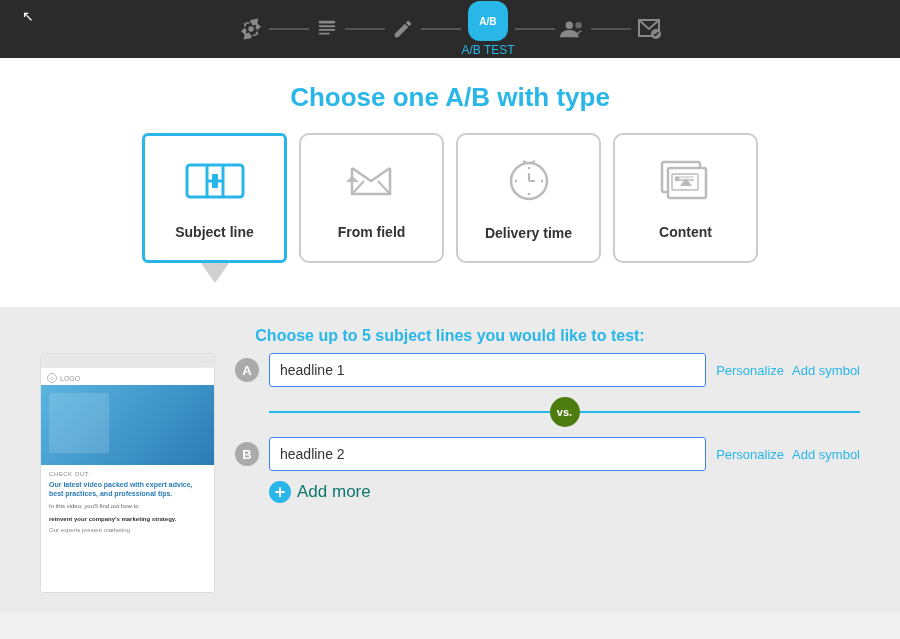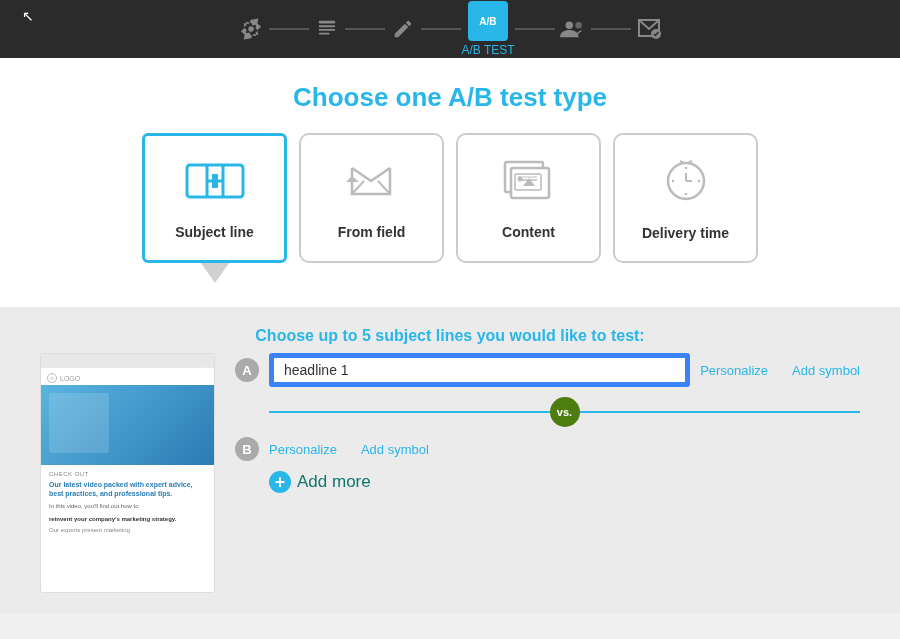--- a/index.html
+++ b/index.html
@@ -44,21 +44,21 @@
     }
     .nav-step-ab {
       display: flex;
       flex-direction: column;
       align-items: center;
     }
     .nav-step-ab .nav-icon {
       width: 40px;
       height: 40px;
       background: #29b6e8;
-      border-radius: 4px;
+      border-radius: 12px;
       color: white;
       font-size: 10px;
       font-weight: bold;
     }
     .nav-label {
       color: #29b6e8;
       font-size: 12px;
       margin-top: 2px;
     }
     .cursor {
@@ -276,30 +276,30 @@
       align-items: center;
       justify-content: center;
       color: white;
       font-size: 13px;
       font-weight: bold;
       flex-shrink: 0;
     }
     .ab-input {
       flex: 1;
       height: 34px;
-      border: 5px solid #3b82f6;
+      border: 1px solid #3b82f6;
       border-radius: 3px;
       padding: 0 10px;
       font-size: 14px;
       color: #333;
       outline: none;
     }
     .ab-actions {
       display: flex;
-      gap: 24px;
+      gap: 8px;
       flex-shrink: 0;
     }
     .ab-action-link {
       color: #29b6e8;
       font-size: 13px;
       cursor: pointer;
       text-decoration: none;
     }
 
     
@@ -422,21 +422,21 @@
         <path d="M2 2h20v16H2V2z" fill="none" stroke="#888" stroke-width="2"></path>
         <path d="M2 2l10 9 10-9" fill="none" stroke="#888" stroke-width="2"></path>
         <circle cx="19" cy="16" r="5" fill="#888"></circle>
         <path d="M17 16l1.5 1.5L21.5 14" fill="none" stroke="#2b2b2b" stroke-width="1.5"></path>
       </svg>
     </div>
   </div>
 </div>
 
 <div class="main-content">
-  <h1 class="page-title">Choose one A/B test type</h1>
+  <h1 class="page-title">Choose one A/B with type</h1>
 
   <div class="test-types">
 
     <div class="test-card selected">
       <div class="test-card-icon">
         <svg width="60" height="42" viewBox="0 0 60 42">
           <rect x="2" y="5" width="56" height="32" rx="3" fill="none" stroke="#29b6e8" stroke-width="3"></rect>
           <line x1="22" y1="5" x2="22" y2="37" stroke="#29b6e8" stroke-width="3"></line>
           <line x1="38" y1="5" x2="38" y2="37" stroke="#29b6e8" stroke-width="3"></line>
           <line x1="22" y1="21" x2="38" y2="21" stroke="#29b6e8" stroke-width="3"></line>
@@ -450,54 +450,54 @@
       <div class="test-card-icon">
         <svg width="55" height="42" viewBox="0 0 55 42">
           <path d="M27 21 L8 8 L27 21 L46 8 Z" fill="none" stroke="#bbb" stroke-width="2.5"></path>
           <path d="M8 8 L8 34 L46 34 L46 8" fill="none" stroke="#bbb" stroke-width="2.5"></path>
           <path d="M8 34 L20 21" fill="none" stroke="#bbb" stroke-width="2"></path>
           <path d="M46 34 L34 21" fill="none" stroke="#bbb" stroke-width="2"></path>
           <path d="M15 22 L2 22 L8 16 Z" fill="#bbb"></path>
         </svg>
       </div>
       <span class="test-card-label">From field</span>
-    </div>
-
-    <div class="test-card">
-      <div class="test-card-icon">
-        <svg width="55" height="42" viewBox="0 0 55 42">
-          <rect x="4" y="2" width="38" height="30" rx="2" fill="none" stroke="#bbb" stroke-width="2.5"></rect>
-          <rect x="10" y="8" width="38" height="30" rx="2" fill="white" stroke="#bbb" stroke-width="2.5"></rect>
-          <rect x="14" y="14" width="26" height="16" rx="1" fill="none" stroke="#bbb" stroke-width="1.5"></rect>
-          <line x1="17" y1="20" x2="36" y2="20" stroke="#bbb" stroke-width="1.5"></line>
-          <line x1="17" y1="17" x2="36" y2="17" stroke="#bbb" stroke-width="1"></line>
-          <path d="M22 26 L28 18 L34 26Z" fill="#bbb"></path>
-          <circle cx="19" cy="19" r="2.5" fill="#bbb"></circle>
-        </svg>
-      </div>
-      <span class="test-card-label">Content</span>
     </div>
 
     <div class="test-card">
       <div class="test-card-icon">
         <svg width="48" height="48" viewBox="0 0 48 48">
           <circle cx="24" cy="26" r="18" fill="none" stroke="#bbb" stroke-width="2.5"></circle>
           <line x1="24" y1="14" x2="24" y2="12" stroke="#bbb" stroke-width="2.5"></line>
           <line x1="24" y1="38" x2="24" y2="40" stroke="#bbb" stroke-width="2.5"></line>
           <line x1="12" y1="26" x2="10" y2="26" stroke="#bbb" stroke-width="2.5"></line>
           <line x1="36" y1="26" x2="38" y2="26" stroke="#bbb" stroke-width="2.5"></line>
           <line x1="24" y1="26" x2="24" y2="18" stroke="#bbb" stroke-width="2"></line>
           <line x1="24" y1="26" x2="30" y2="26" stroke="#bbb" stroke-width="2"></line>
           <line x1="18" y1="6" x2="22" y2="8" stroke="#bbb" stroke-width="2"></line>
           <line x1="30" y1="6" x2="26" y2="8" stroke="#bbb" stroke-width="2"></line>
         </svg>
       </div>
       <span class="test-card-label">Delivery time</span>
     </div>
 
+    <div class="test-card">
+      <div class="test-card-icon">
+        <svg width="55" height="42" viewBox="0 0 55 42">
+          <rect x="4" y="2" width="38" height="30" rx="2" fill="none" stroke="#bbb" stroke-width="2.5"></rect>
+          <rect x="10" y="8" width="38" height="30" rx="2" fill="white" stroke="#bbb" stroke-width="2.5"></rect>
+          <rect x="14" y="14" width="26" height="16" rx="1" fill="none" stroke="#bbb" stroke-width="1.5"></rect>
+          <line x1="17" y1="20" x2="36" y2="20" stroke="#bbb" stroke-width="1.5"></line>
+          <line x1="17" y1="17" x2="36" y2="17" stroke="#bbb" stroke-width="1"></line>
+          <path d="M22 26 L28 18 L34 26Z" fill="#bbb"></path>
+          <circle cx="19" cy="19" r="2.5" fill="#bbb"></circle>
+        </svg>
+      </div>
+      <span class="test-card-label">Content</span>
+    </div>
+
   </div>
 
   <div class="pointer-row">
     <div class="pointer-container">
       <div class="pointer-triangle visible"></div>
     </div>
     <div class="pointer-container"></div>
     <div class="pointer-container"></div>
     <div class="pointer-container"></div>
   </div>
@@ -540,20 +540,21 @@
       </div>
 
       <div class="vs-row">
         <div class="vs-line"></div>
         <div class="vs-badge">vs.</div>
         <div class="vs-line"></div>
       </div>
 
       <div class="ab-row">
         <div class="ab-label">B</div>
+        <input type="text" class="ab-input" value="headline 2" style="">
         <div class="ab-actions">
           <a class="ab-action-link">Personalize</a>
           <a class="ab-action-link">Add symbol</a>
         </div>
       </div>
 
       <div class="add-more-row">
         <div class="add-more-icon">+</div>
         <span class="add-more-label">Add more</span>
       </div>

